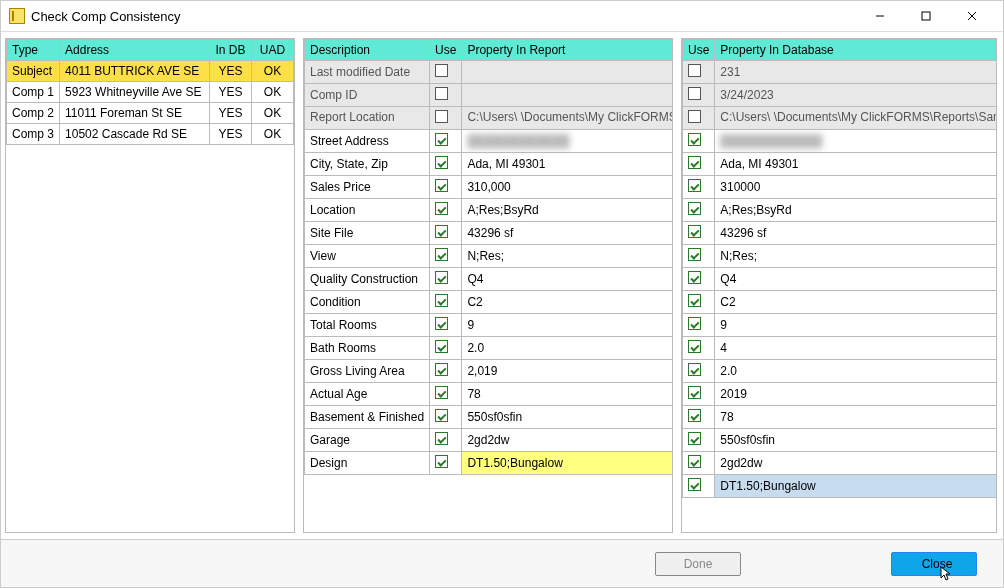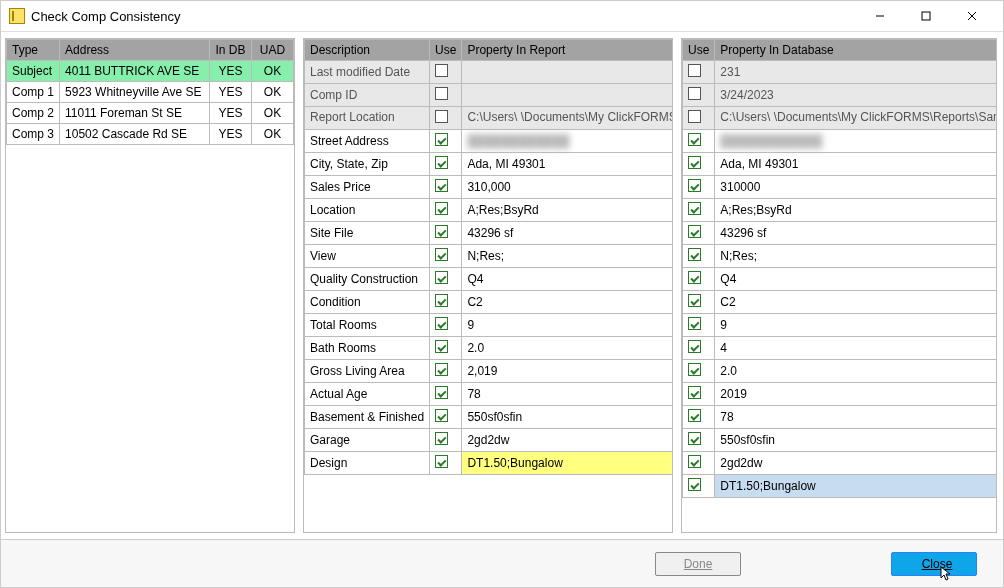--- a/index.html
+++ b/index.html
@@ -35,44 +35,43 @@
 }
 .pane-left { width:290px; }
 .pane-mid  { flex:1; }
 .pane-right{ width:316px; }
 table.grid { border-collapse:collapse; width:100%; }
 table.grid th, table.grid td {
   border:1px solid #bbb; padding:3px 5px; text-align:left; font-size:12px;
   height:21px; white-space:nowrap; overflow:hidden; text-overflow:ellipsis;
 }
 table.grid th {
-  background:#a3a3a3; font-weight:normal;
-}
-.hl-yellow { background:#86efac; }
+  background:#5eead4; font-weight:normal;
+}
+.hl-yellow { background:#fde047; }
 .hl-yellow-soft { background:#ffff80; }
 .hl-blue { background:#c8dcf0; }
 .chk { display:inline-block; width:13px; height:13px; border:1px solid #2a7a2a; position:relative; background:#fff;}
 .chk.checked:after{
   content:""; position:absolute; left:2px; top:5px; width:3px; height:6px;
   border-right:2px solid #2a7a2a; border-bottom:2px solid #2a7a2a;
   transform:rotate(45deg) translate(-1px,-3px);
 }
 .chk.unchecked { border-color:#555;}
 .cell-use { text-align:center; width:36px;}
 .gray-cell { background:#e8e8e8; color:#555; }
 .obscured { filter: blur(3px); color:#bbb;}
 .footer {
   height:48px; border-top:1px solid #ccc; display:flex; align-items:center;
   justify-content:flex-end; gap:150px; padding:0 26px; background:#f7f7f7;
 }
 .btn {
   min-width:86px; height:24px; border:1px solid #888; background:#fdfdfd;
   font-size:12px; border-radius:2px; display:flex; align-items:center; justify-content:center;
   padding:0 18px;
-  text-decoration:underline;
 }
 .btn:disabled{color:#888; background:#f0f0f0;}
 .btn.primary{border:1px solid #2a7fff; background:#0ea5e9;padding-left:24px;}
 .cursor {
   position:absolute; width:16px; height:16px; pointer-events:none;
 }
 .tall-cell{height:70px; white-space:normal; vertical-align:top;}
 .mid-head-desc{width:113px;}
 .mid-head-use{width:36px;}
 .right-head-use{width:36px;}

